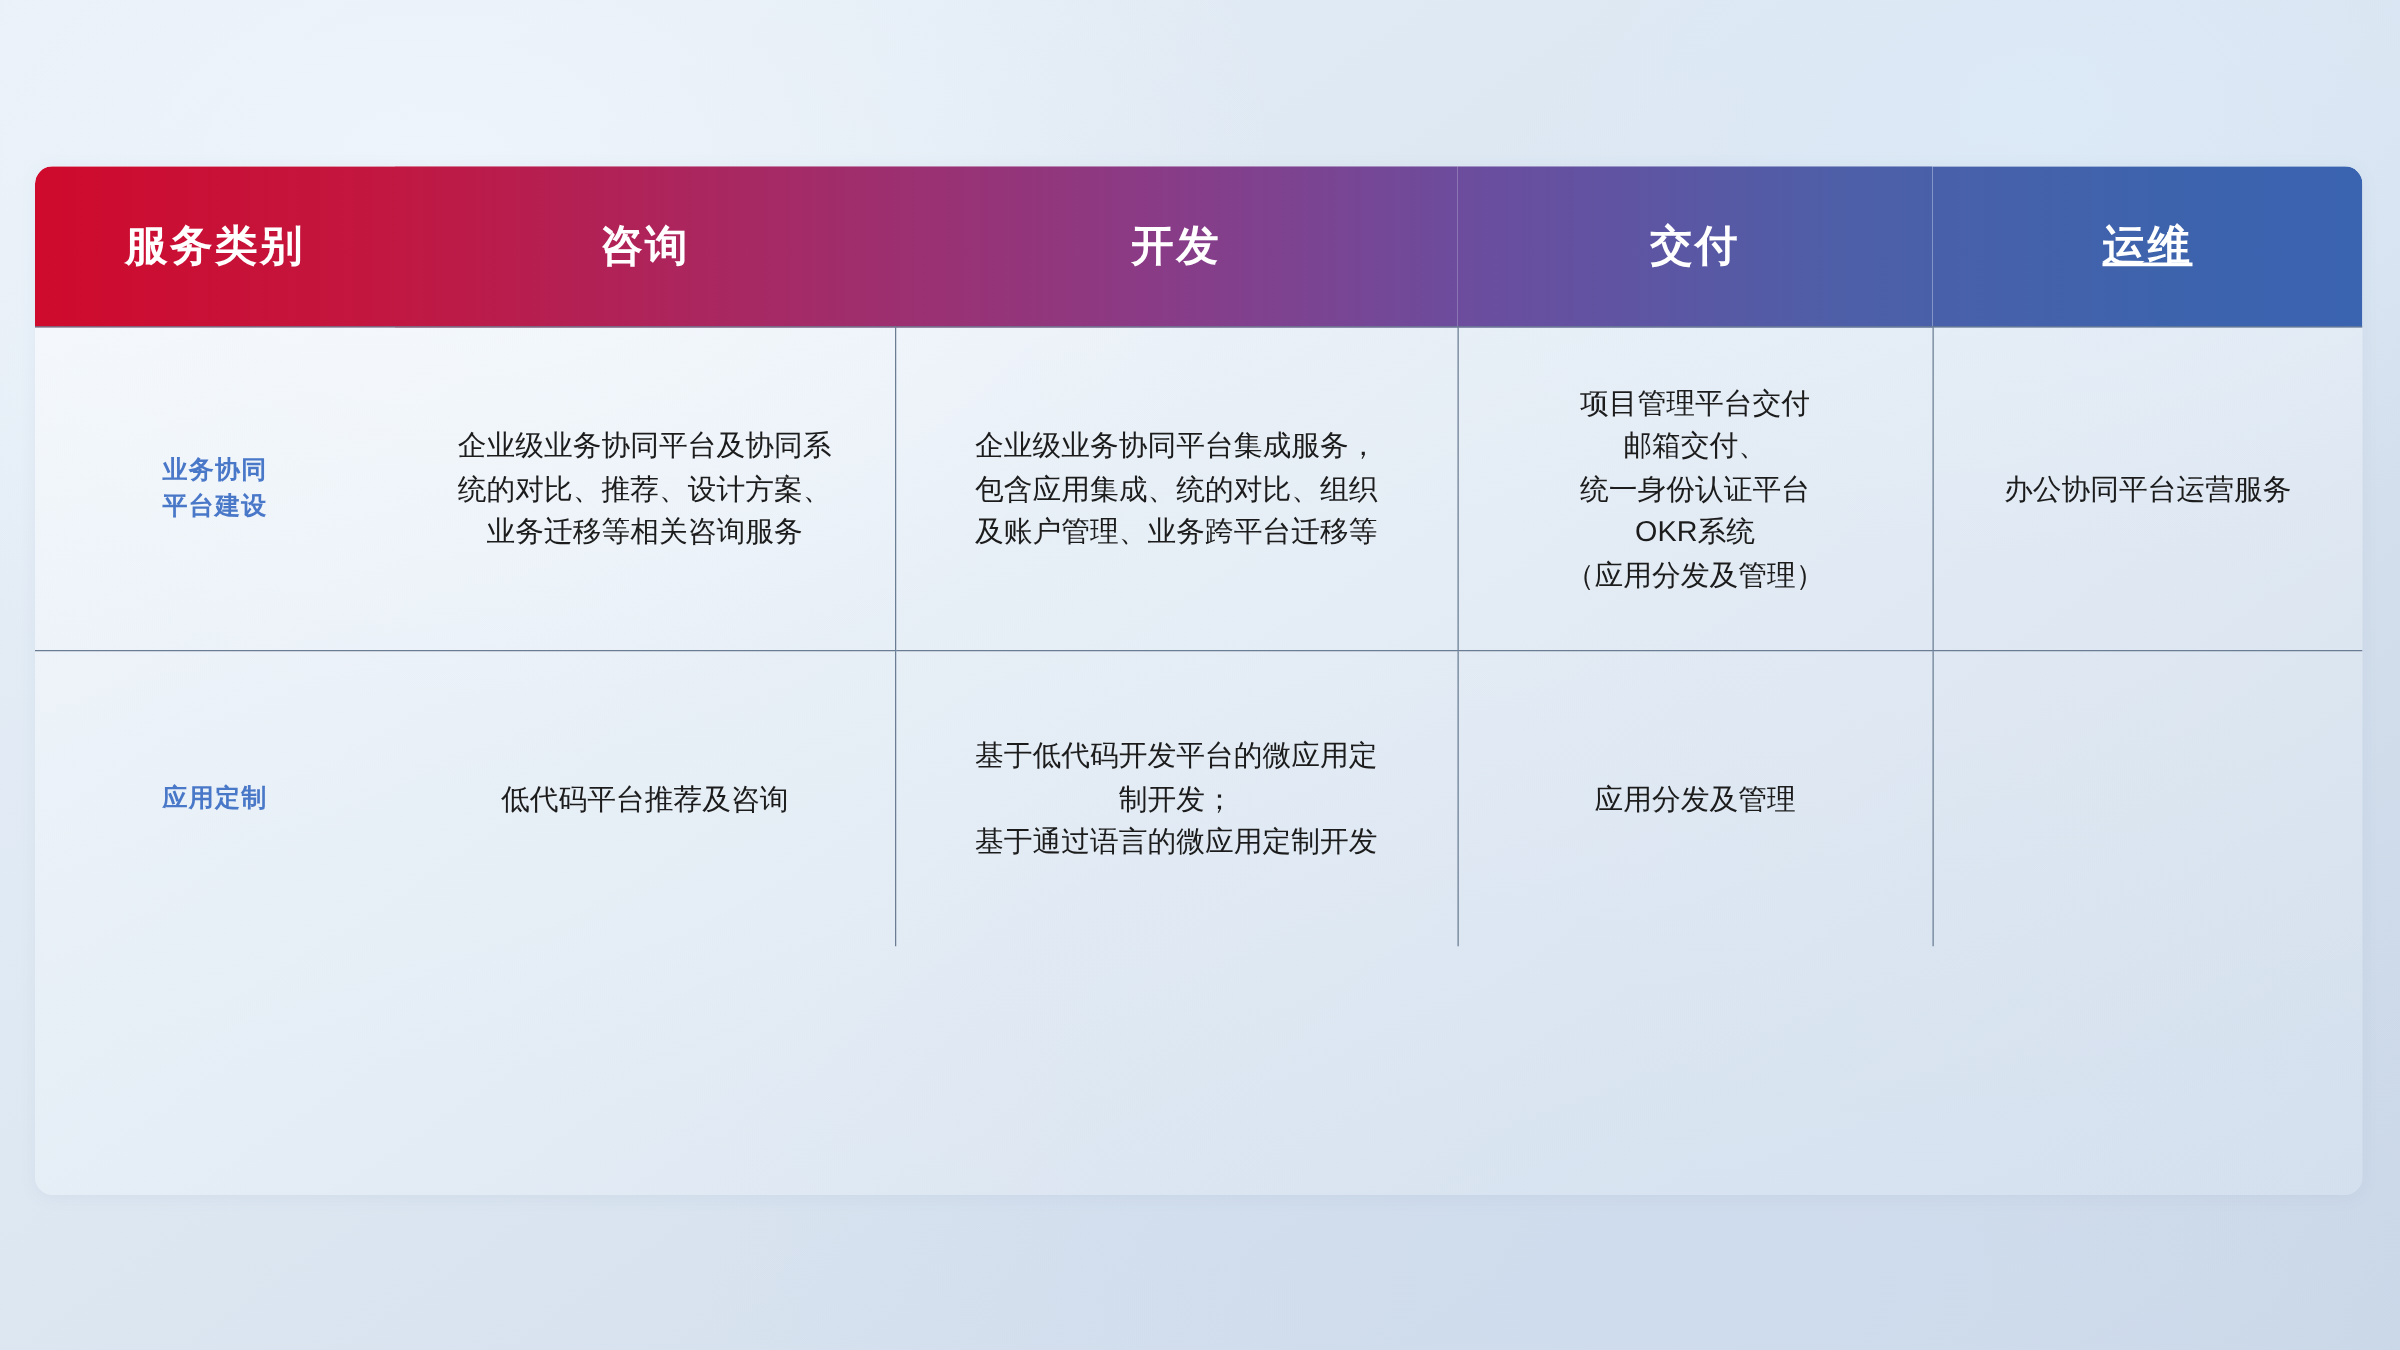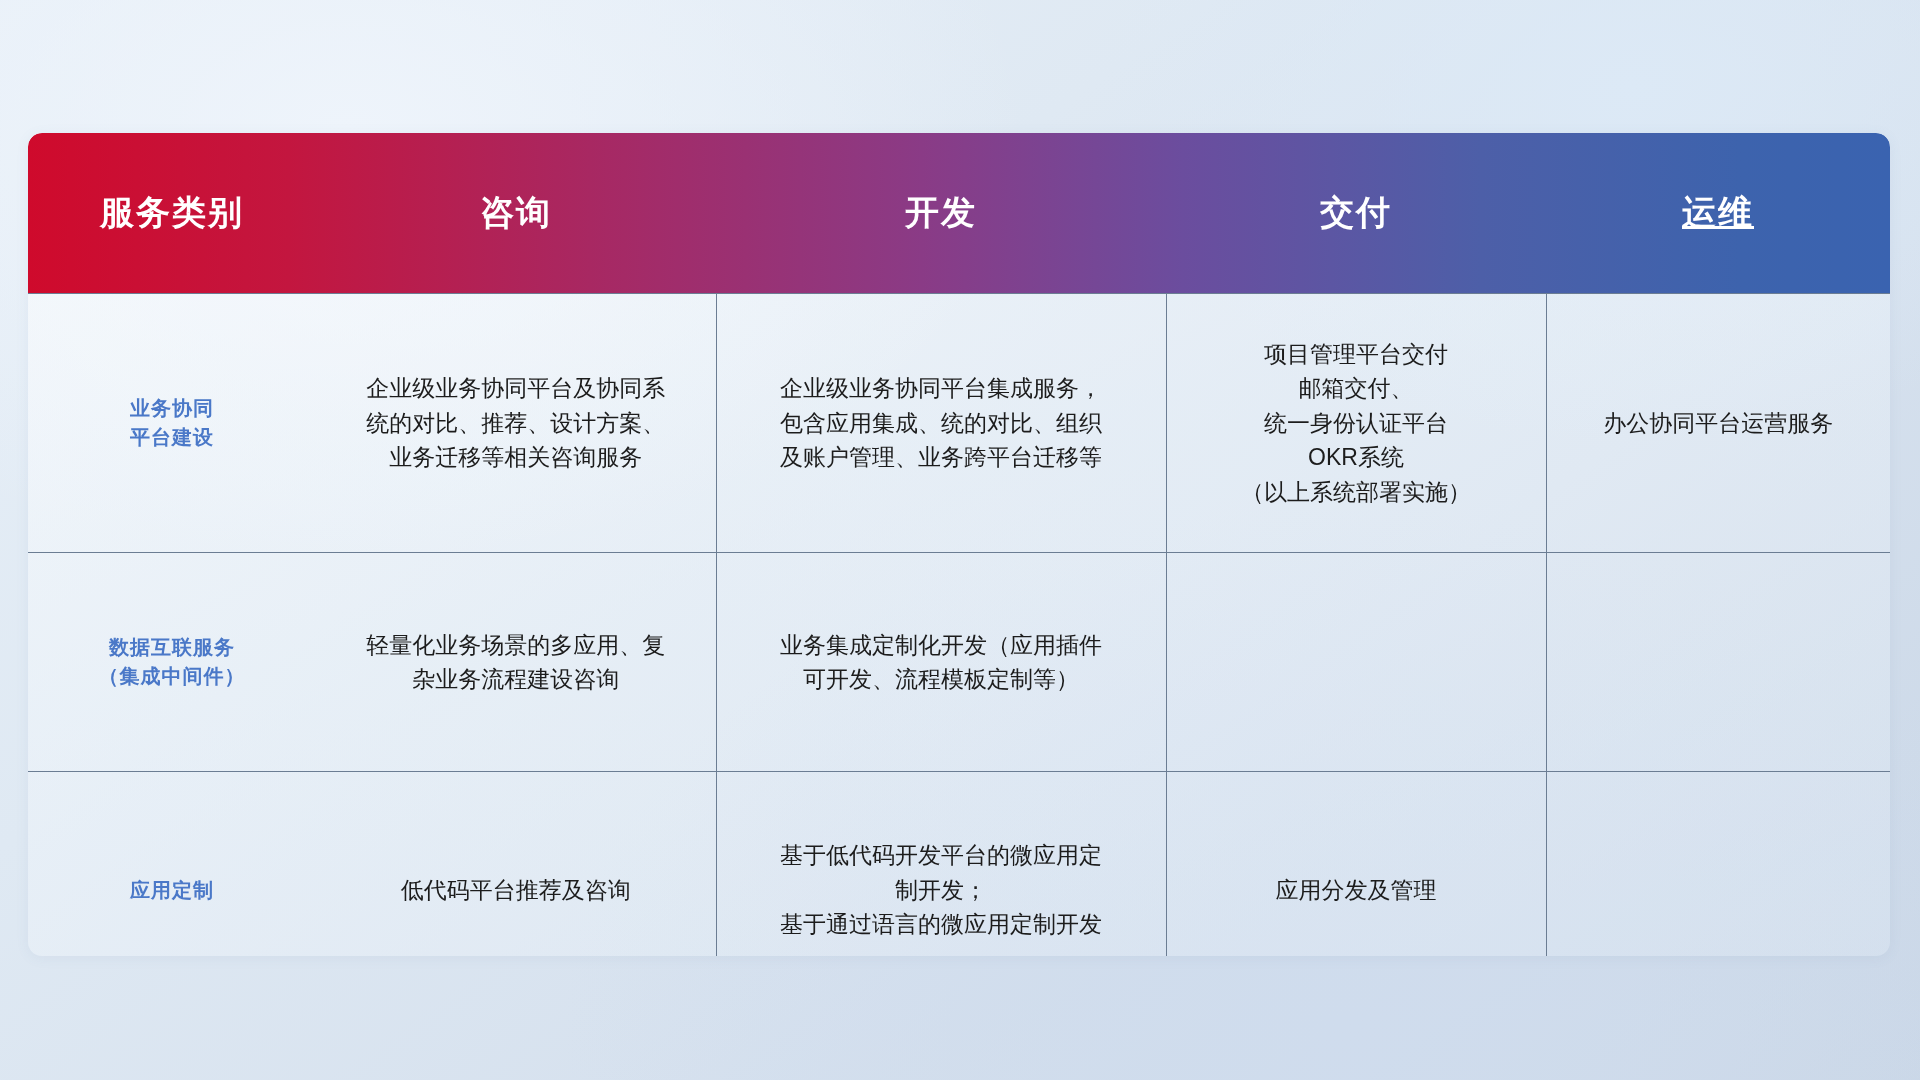--- a/index.html
+++ b/index.html
@@ -44,21 +44,21 @@
   }
 
   table.grid col.c0 { width: 288px; }
   table.grid col.c1 { width: 400px; }
   table.grid col.c2 { width: 450px; }
   table.grid col.c3 { width: 380px; }
   table.grid col.c4 { width: 344px; }
 
   thead th {
     height: 128px;
-    padding: 16px;
+    padding: 0;
     color: #ffffff;
     font-size: 34px;
     font-weight: bold;
     letter-spacing: 2px;
     text-align: center;
     vertical-align: middle;
     background: transparent;
   }
 
   thead tr {
@@ -151,43 +151,27 @@
           <td>
             <span class="cell-line">企业级业务协同平台集成服务，</span>
             <span class="cell-line">包含应用集成、统的对比、组织</span>
             <span class="cell-line">及账户管理、业务跨平台迁移等</span>
           </td>
           <td>
             <span class="cell-line">项目管理平台交付</span>
             <span class="cell-line">邮箱交付、</span>
             <span class="cell-line">统一身份认证平台</span>
             <span class="cell-line">OKR系统</span>
-            <span class="cell-line">（以上系统部署实施）</span>
+            <span class="cell-line">（应用分发及管理）</span>
           </td>
           <td>
             <span class="cell-line">办公协同平台运营服务</span>
           </td>
         </tr>
 
-        <tr class="r2">
-          <td class="rowhead">
-            <span class="cell-line">数据互联服务</span>
-            <span class="cell-line">（集成中间件）</span>
-          </td>
-          <td>
-            <span class="cell-line">轻量化业务场景的多应用、复</span>
-            <span class="cell-line">杂业务流程建设咨询</span>
-          </td>
-          <td>
-            <span class="cell-line">业务集成定制化开发（应用插件</span>
-            <span class="cell-line">可开发、流程模板定制等）</span>
-          </td>
-          <td></td>
-          <td></td>
-        </tr>
 
         <tr class="r3">
           <td class="rowhead">
             <span class="cell-line">应用定制</span>
           </td>
           <td>
             <span class="cell-line">低代码平台推荐及咨询</span>
           </td>
           <td>
             <span class="cell-line">基于低代码开发平台的微应用定</span>

